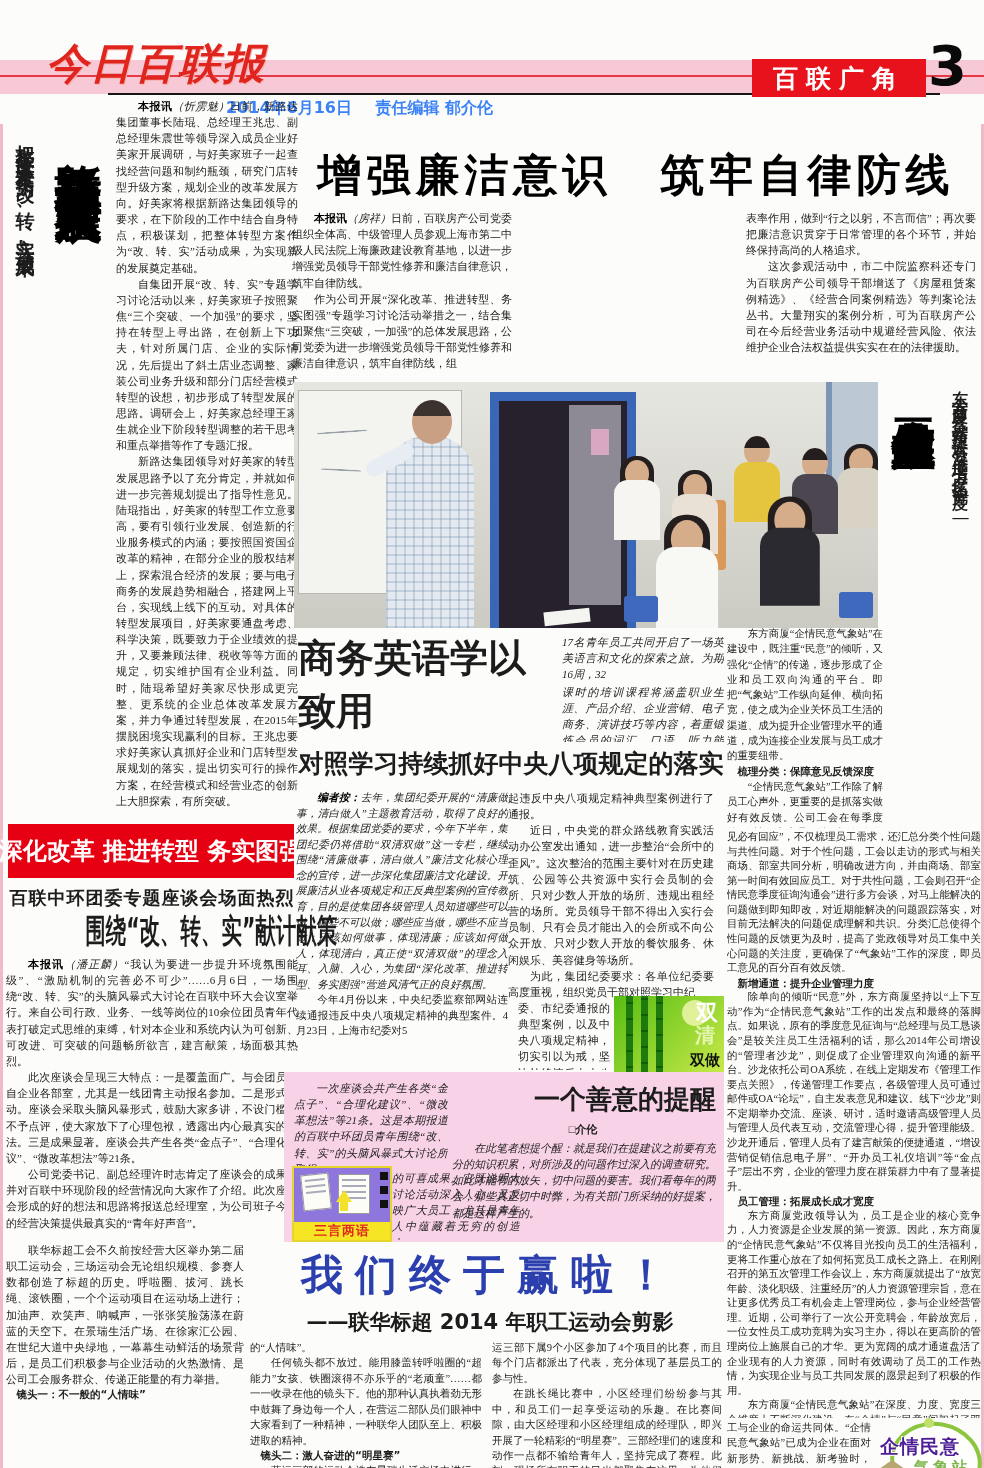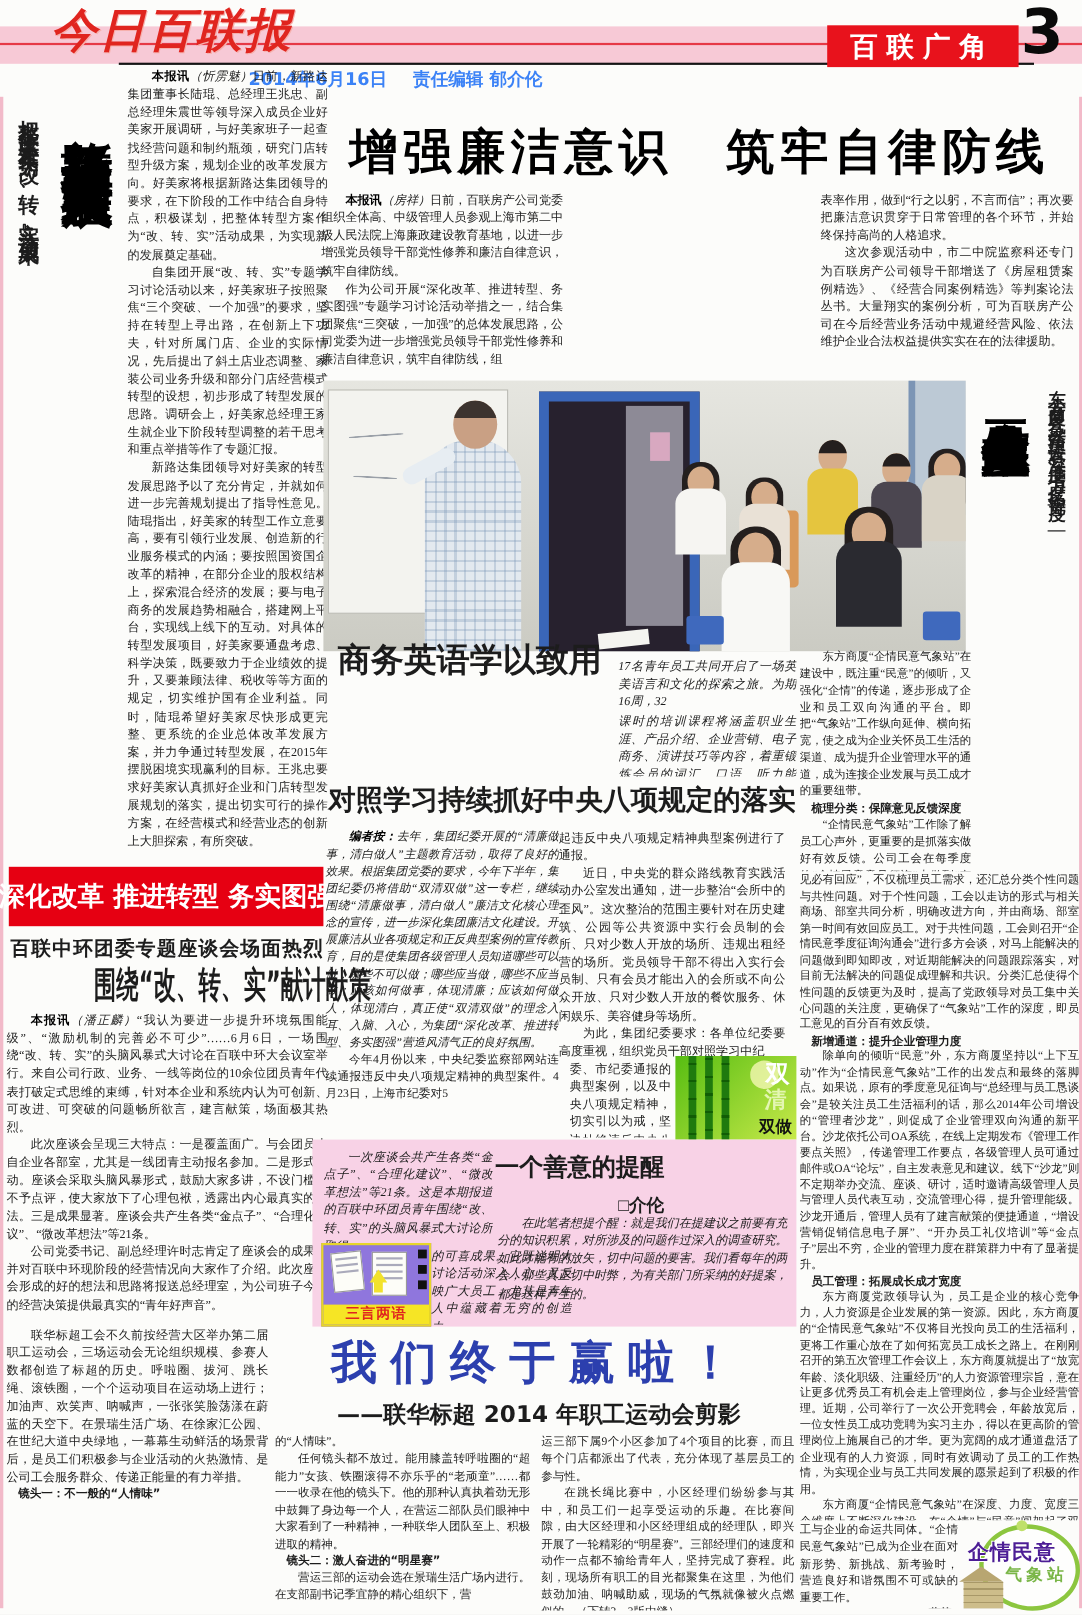--- a/index.html
+++ b/index.html
@@ -1,18 +1,18 @@
 <!DOCTYPE html>
 <html><head>
 <meta charset="utf-8">
 <style>
   html,body{margin:0;padding:0;background:#efefec;}
   #page{position:relative;width:984px;height:1468px;background:#fcfcfa;overflow:hidden;
         font-family:"Liberation Serif",serif;color:#1c1c1c;}
-  .abs{position:absolute;}
+  .abs{position:absolute;margin-top:36px;}
   .vert{writing-mode:vertical-rl;text-orientation:upright;}
   .jt{text-align:justify;}
   .bt{font-size:11px;line-height:1.47;overflow:hidden;}
   .bt p{margin:0;text-indent:2em;}
   .bt p.noind{text-indent:0;}
   .bt p.sub{font-weight:bold;text-indent:1em;font-family:"DejaVu Sans",sans-serif;font-size:10.5px;}
   .kai{font-style:italic;}
   .cond{display:inline-block;transform:scaleX(0.62);transform-origin:50% 50%;white-space:nowrap;}
   b{color:#000;}
   
@@ -65,21 +65,21 @@
   .ph-orange{position:absolute;left:398px;top:118px;width:34px;height:70px;background:#d9995a;border-radius:4px;}
   .person{position:absolute;}
   .p-head{position:absolute;left:10px;top:0;width:26px;height:30px;background:#d6ad8b;border-radius:50%;overflow:hidden;}
   .p-hair{position:absolute;left:0;top:0;width:26px;height:12px;background:#241f1e;border-radius:50% 50% 0 0;}
   .p-hairlong{position:absolute;left:6px;top:2px;width:34px;height:52px;background:#241f1e;border-radius:16px 16px 4px 4px;}
   .p-face{position:absolute;left:11px;top:6px;width:24px;height:28px;background:#d6ad8b;border-radius:50%;}
   .p-torso{position:absolute;left:0;top:26px;width:46px;height:60px;border-radius:14px 14px 0 0;}
   .chair{position:absolute;width:34px;height:26px;background:#3f69bd;border-radius:3px;}
   .notebook{position:absolute;left:250px;top:228px;width:46px;height:14px;background:#f4f4f0;transform:rotate(-6deg);}
   
-  #en-headline{left:298px;top:580px;width:258px;font-weight:bold;font-size:30px;line-height:1.4;text-align:center;}
+  #en-headline{left:298px;top:596px;width:258px;font-weight:bold;font-size:38px;line-height:1.4;}
   #en-intro{left:562px;top:598px;width:162px;height:50px;}
   #en-left{left:296px;top:648px;width:260px;height:58px;}
   #en-right{left:562px;top:648px;width:162px;height:58px;}
   
   #bx-headline{left:296px;top:706px;width:430px;height:44px;text-align:center;font-weight:bold;
                font-size:25px;line-height:44px;white-space:nowrap;}
   #bx-col1{left:296px;top:754px;width:212px;height:280px;font-size:10.6px;}
   #bx-col2{left:508px;top:754px;width:206px;height:208px;}
   #bx-col2b{left:518px;top:964px;width:92px;height:70px;}
   #bx-graphic{left:614px;top:960px;width:110px;height:76px;background:linear-gradient(135deg,#57bd12,#c7e94a);overflow:hidden;}
@@ -95,22 +95,22 @@
   #rem-left2{left:392px;top:1134px;width:128px;height:70px;}
   #rem-icon{left:292px;top:1130px;width:96px;height:72px;background:#8f76dd;border:2px solid #e6d52a;}
   .doc{position:absolute;top:6px;width:26px;height:34px;background:#fdfdf8;border:1px solid #999;}
   .doc i{display:block;height:2px;background:#aab;margin:4px 3px 0 3px;}
   .icon-arrow{position:absolute;left:42px;top:22px;width:0;height:0;border-left:8px solid transparent;
               border-right:8px solid transparent;border-bottom:12px solid #f2e22c;}
   .icon-stem{position:absolute;left:46px;top:33px;width:8px;height:10px;background:#f2e22c;}
   .filmsq{position:absolute;right:2px;width:8px;height:8px;background:#111;}
   #rem-tag{position:absolute;left:0;bottom:0;width:100%;height:18px;background:#f6e525;color:#e0251f;
            font-weight:bold;font-size:13px;text-align:center;line-height:18px;font-family:"DejaVu Sans",sans-serif;letter-spacing:1px;}
-  #rem-headline{left:450px;top:1046px;width:266px;text-align:left;font-weight:bold;font-size:22px;}
-  #rem-byline{left:450px;top:1086px;width:266px;text-align:center;font-weight:bold;font-size:16px;}
+  #rem-headline{left:450px;top:1046px;width:266px;text-align:right;font-weight:bold;font-size:26px;}
+  #rem-byline{left:450px;top:1086px;width:266px;text-align:center;font-weight:bold;font-size:11px;}
   #rem-right{left:452px;top:1104px;width:264px;height:98px;}
   
   #sp-headline{left:260px;top:1214px;width:460px;text-align:center;color:#2c3fae;font-weight:bold;
                font-family:"DejaVu Sans",sans-serif;font-size:42px;letter-spacing:12px;line-height:1.2;white-space:nowrap;}
   #sp-subtitle{left:260px;top:1272px;width:460px;text-align:center;font-weight:bold;font-size:21px;
                font-family:"DejaVu Sans",sans-serif;}
   #sp-col1{left:250px;top:1304px;width:232px;height:160px;font-size:10.5px;}
   #sp-col2{left:492px;top:1304px;width:230px;height:160px;font-size:10.5px;}
   
   #df-kicker{left:944px;top:342px;width:32px;height:476px;font-weight:bold;font-size:16px;

